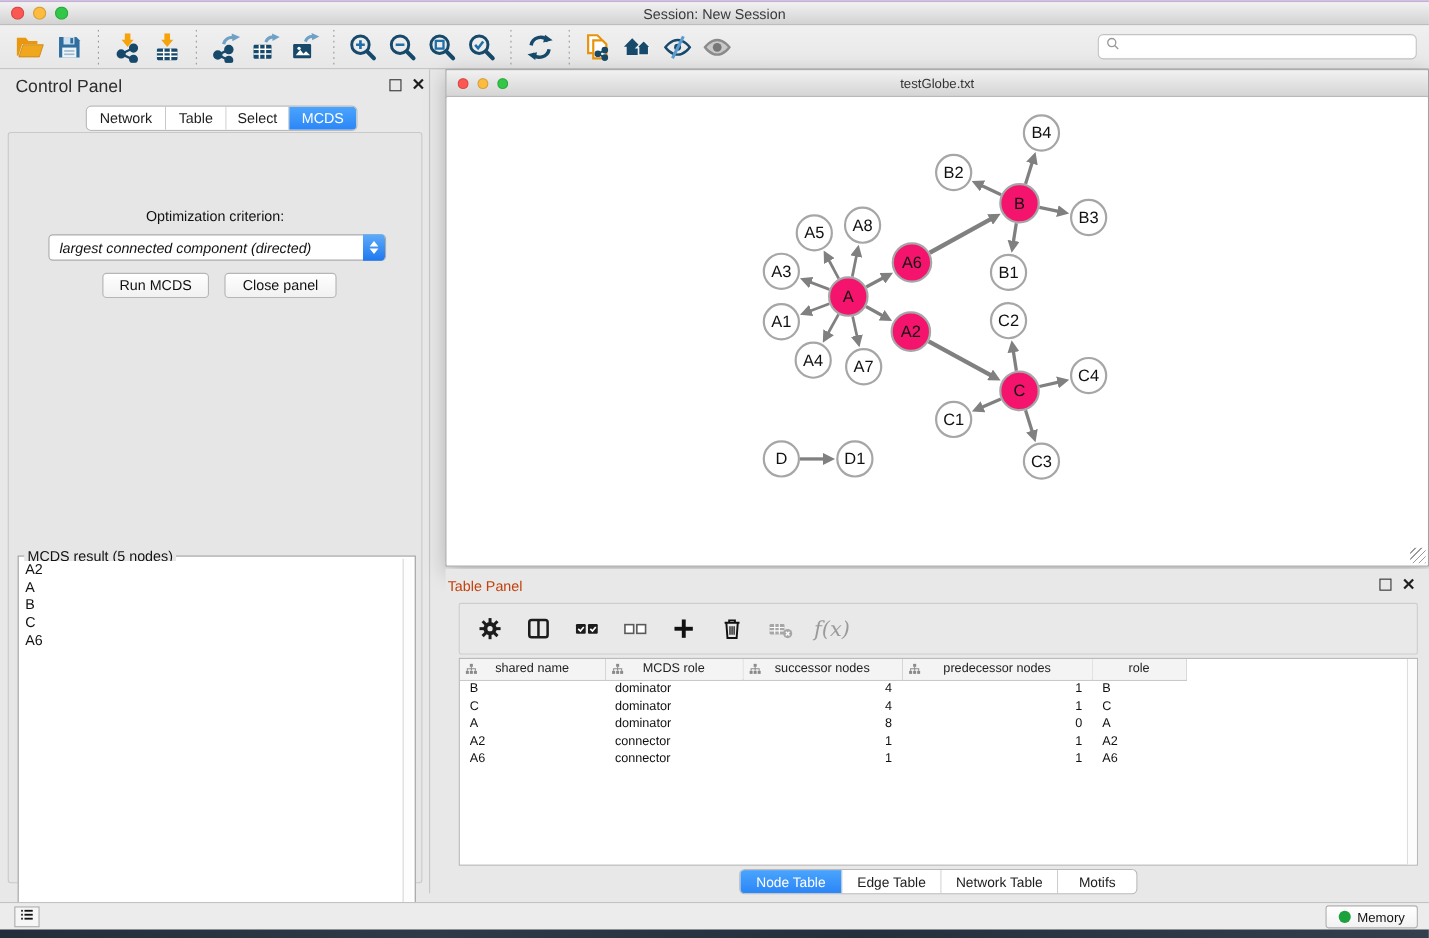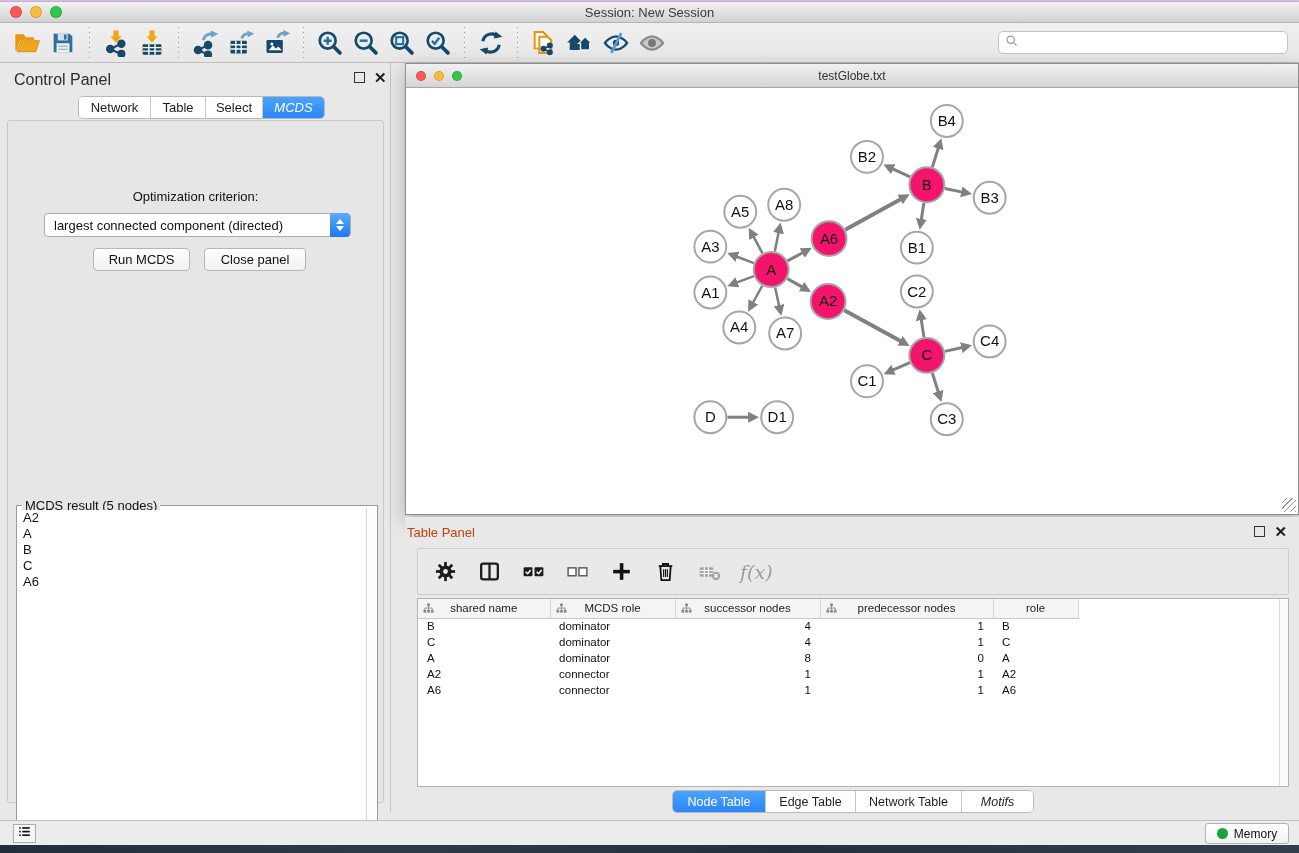--- a/index.html
+++ b/index.html
@@ -29,29 +29,29 @@
 
   
   #control-panel { left:0; top:63px; width:391px; height:749px; background:#e8e8e8; border-right:1px solid #c6c6c6; }
   #cp-header { position:absolute; left:14px; top:8px; font-size:16px; color:#2d2d2d; }
   .float-btn { width:11px; height:11px; border:1.5px solid #333; display:inline-block; }
   .close-btn { font-size:15px; font-weight:bold; color:#1d1d1d; line-height:11px; }
   #cp-icons { position:absolute; left:354px; top:9px; display:flex; gap:9px; align-items:center; }
   .seg { display:flex; border:1px solid #b9b9b9; border-radius:5px; overflow:hidden; background:#fff; }
   .seg .tab { font-size:13px; color:#1d1d1d; background:#fff; border-right:1px solid #c9c9c9;
     display:flex; align-items:center; justify-content:center; height:21px; }
-  .seg .tab:last-child { border-right:none;font-style:italic; }
+  .seg .tab:last-child { border-right:none; }
   .seg .tab.active { background:linear-gradient(#4aa4fd,#2b86f7); color:#fff; }
   #cp-tabs { position:absolute; left:78px; top:33px; }
   #cp-body { position:absolute; left:7px; top:57px; width:377px; height:683px; background:#e6e6e6;
     border:1px solid #c9c9c9; border-radius:3px; }
   #opt-label { position:absolute; left:0; width:100%; top:68px; text-align:center; font-size:13px; color:#111; }
   #criterion { position:absolute; left:36px; top:92px; width:307px; height:24px; background:#fff;
     border:1px solid #ababab; border-radius:4px; font-size:13px; color:#111;
-    display:flex; align-items:center; padding-left:9px; }
+    display:flex; align-items:center; padding-left:9px;font-style:italic; }
   #criterion .stepper { position:absolute; right:0; top:-1px; width:20px; height:24px;
     background:linear-gradient(#5fabf9,#1e78ef); border-radius:0 4px 4px 0; display:flex; flex-direction:column;
     align-items:center; justify-content:center; gap:2px; }
   .chev-up { width:0; height:0; border-left:4px solid transparent; border-right:4px solid transparent; border-bottom:5px solid #fff; }
   .chev-dn { width:0; height:0; border-left:4px solid transparent; border-right:4px solid transparent; border-top:5px solid #fff; }
   .pbtn { position:absolute; top:127px; height:23px; background:linear-gradient(#ffffff,#f1f1f1);
     border:1px solid #b6b6b6; border-radius:4px; font-size:13px; color:#111;
     display:flex; align-items:center; justify-content:center; }
   #run-btn { left:85px; width:97px; }
   #closep-btn { left:196px; width:102px; }

